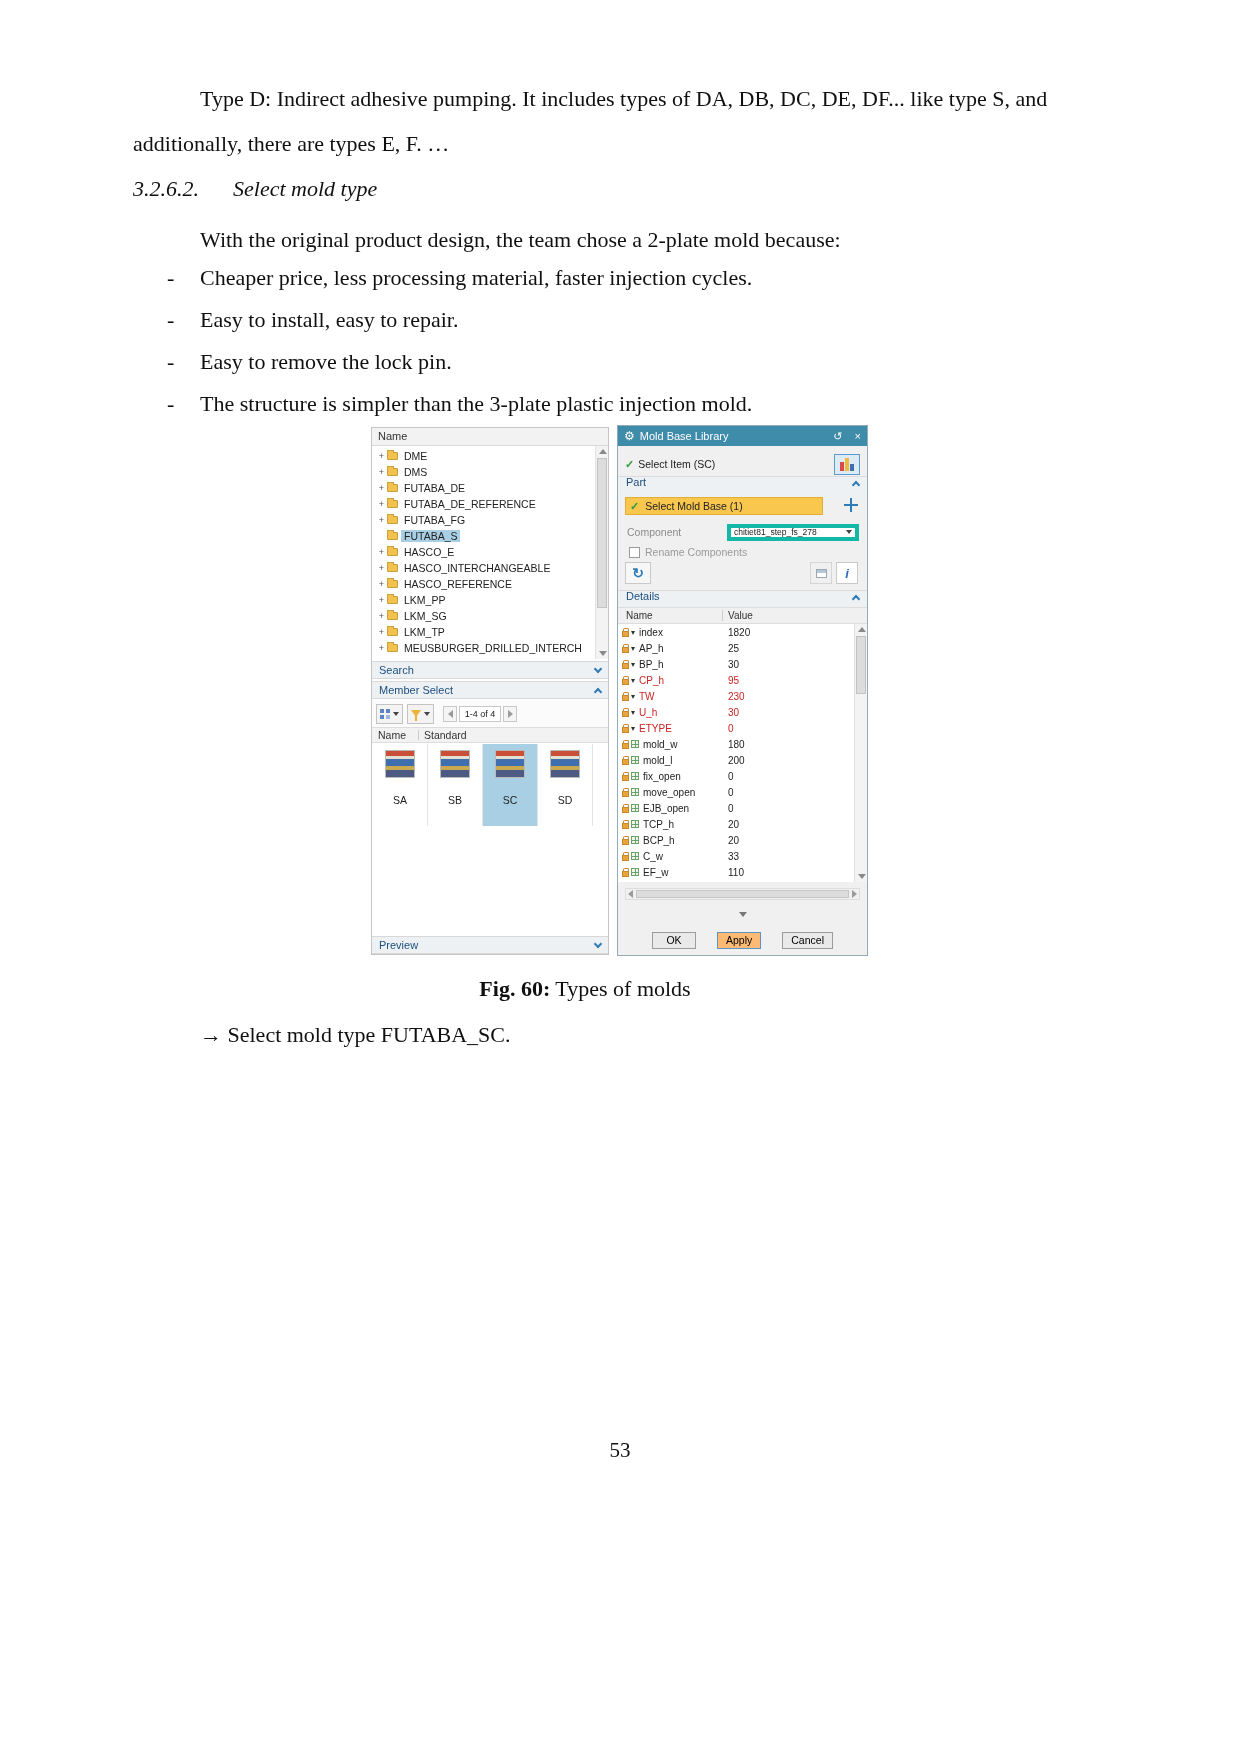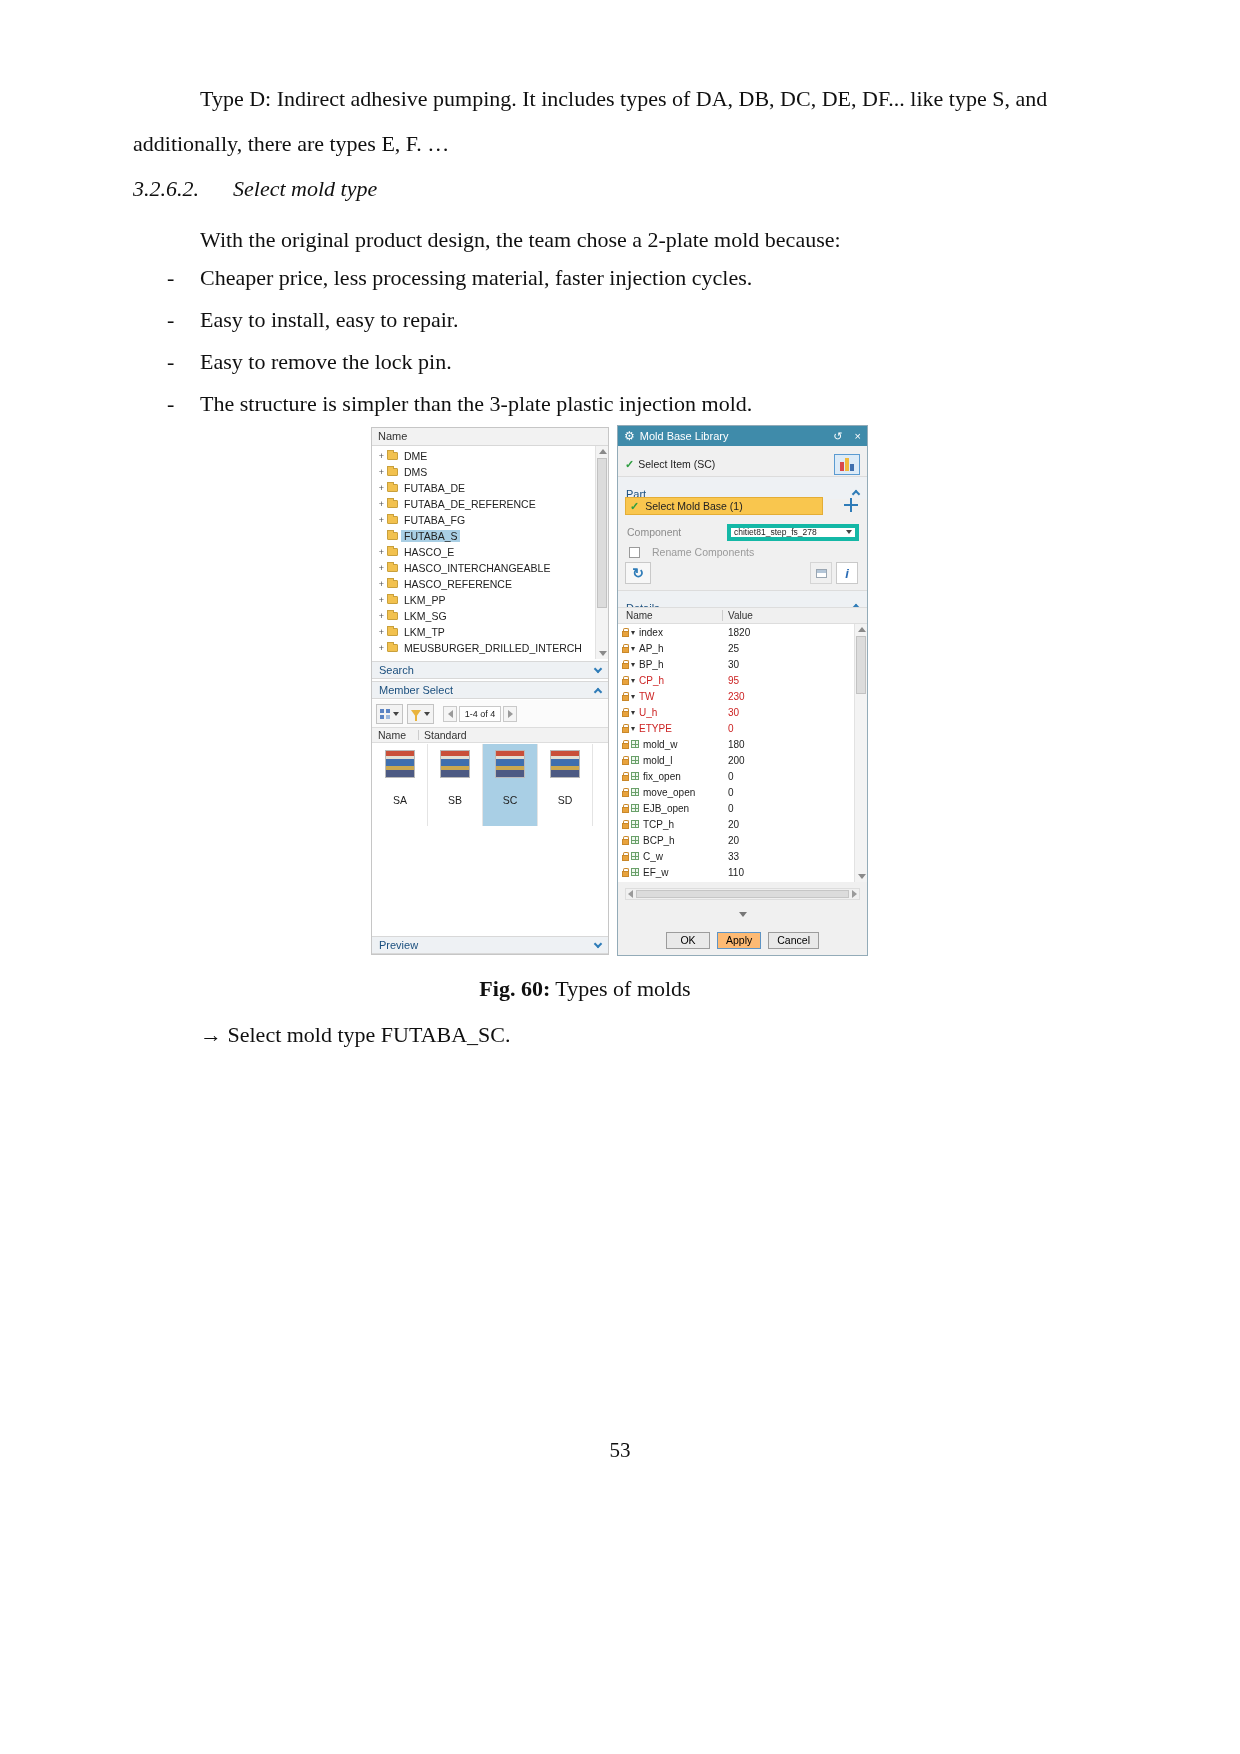--- a/index.html
+++ b/index.html
@@ -86,32 +86,32 @@
   .tbico{margin-left:7px;font-size:11px}
   .dbody{position:absolute;top:20px;left:0;right:0;bottom:0}
   .selitem{position:absolute;top:7px;left:7px;right:7px;height:22px;display:flex;align-items:center}
   .check{color:var(--check_green,#2f9e41);font-weight:bold;font-size:11px;margin-right:4px}
   .silabel{font-size:10.5px;flex:1}
   .libbtn{width:26px;height:21px;border:1px solid #5b9bd1;background:#ddebf7;display:flex;align-items:flex-end;justify-content:center;gap:1px;padding:3px}
   .libbtn i{display:block}
   .lb1{width:4px;height:9px;background:#d9484a}
   .lb2{width:4px;height:13px;background:#f0b93c}
   .lb3{width:4px;height:7px;background:#3f6fae}
-  .grouphdr{position:absolute;left:0;right:0;height:17px;display:flex;justify-content:space-between;align-items:flex-start;padding:11px 8px;font-size:11px;color:#1b4f7e;border-top:1px solid #dcdcdc;background:#eef1f4}
+  .grouphdr{position:absolute;left:0;right:0;height:17px;display:flex;justify-content:space-between;align-items:flex-end;padding:11px 8px;font-size:11px;color:#1b4f7e;border-top:1px solid #dcdcdc;background:#eef1f4}
   .grouphdr.part{top:30px}
   .grouphdr.details{top:144px}
   .ylrow{position:absolute;top:51px;left:7px;width:198px;height:18px;background:var(--highlight,#f9c64e);border:1px solid #e4ad35;display:flex;align-items:center;font-size:10.5px;padding:0 4px;gap:2px}
   .plusicon{position:absolute;top:52px;right:9px;width:14px;height:14px;background:
     linear-gradient(var(--accent_blue,#2f7cb8),var(--accent_blue,#2f7cb8)) center/2px 14px no-repeat,
     linear-gradient(var(--accent_blue,#2f7cb8),var(--accent_blue,#2f7cb8)) center/14px 2px no-repeat}
   .comprow{position:absolute;top:77px;left:9px;right:8px;height:18px;display:flex;align-items:center;justify-content:space-between}
   .complabel{font-size:10.5px;color:#8c8c8c}
   .combo{width:132px;height:17px;border:4px solid #14b8a6;background:#fff;display:flex;align-items:center;justify-content:space-between;padding:0 3px;gap:2px}
   .comboval{font-size:8.5px;white-space:nowrap;overflow:hidden}
-  .renrow{position:absolute;top:100px;left:11px;display:flex;align-items:center;gap:12px}
+  .renrow{position:absolute;top:100px;left:11px;display:flex;align-items:center;gap:5px}
   .cb{width:11px;height:11px;border:1px solid #9a9a9a;background:#fff;display:inline-block}
   .renlabel{font-size:10.5px;color:#9a9a9a}
   .iconrow{position:absolute;top:116px;left:7px;right:7px;height:24px}
   .dibtn{position:absolute;top:0;height:22px;display:flex;align-items:center;justify-content:center;background:#f7f7f7;border:1px solid #c9c9c9;font-family:"Liberation Sans",sans-serif}
   .dibtn.bleft{left:0;width:26px;color:var(--accent_blue,#2f7cb8);font-size:14px;font-weight:bold}
   .dibtn.br1{right:28px;width:22px;background:#f0f0f0;border-color:#d5d5d5}
   .winglyph{width:11px;height:9px;border:1px solid #9aa6b2;background:linear-gradient(#b4c6d8,#b4c6d8) 0 0/100% 3px no-repeat,#fff}
   .dibtn.br2{right:2px;width:22px;color:#2b6cb5;font-weight:bold;font-style:italic;font-size:13px;background:#fff;border-color:#c9c9c9}
   .dtable{position:absolute;top:161px;left:0;right:0;height:275px;background:#fff;border-top:1px solid #ddd}
   .dthead{position:relative;height:16px;background:#f0f0f0;border-bottom:1px solid #ddd;font-size:10px;color:#333}
@@ -126,21 +126,21 @@
   .gicon{width:8px;height:8px;margin:0 2px;flex:none;border:1px solid #6aa06a;background-color:#eef7ee;background-image:linear-gradient(#6aa06a,#6aa06a),linear-gradient(#6aa06a,#6aa06a);background-size:1px 100%,100% 1px;background-position:center;background-repeat:no-repeat}
   .dname{margin-left:2px;white-space:nowrap;overflow:hidden;width:86px}
   .dval{position:absolute;left:110px;white-space:nowrap}
   .red{color:var(--red_value,#cc2222)}
   .dscroll{position:absolute;top:16px;right:0;bottom:0;width:13px;background:#f3f3f3;border-left:1px solid #e2e2e2}
   .dscroll .sthumb{height:58px}
   .hscroll{position:absolute;top:442px;left:7px;right:7px;height:12px;background:#f0f0f0;border:1px solid #ddd;display:flex;align-items:center;padding:0 2px}
   .hthumb{flex:1;height:8px;background:#dcdcdc;border:1px solid #c6c6c6;margin:0 3px}
   .resizer{position:absolute;top:462px;left:0;right:0;height:12px;display:flex;justify-content:center;align-items:center}
   .tri.down{border-left:4px solid transparent;border-right:4px solid transparent;border-top:5px solid #777}
-  .btnrow{position:absolute;top:483px;left:0;right:0;height:22px;display:flex;justify-content:center;align-items:center;gap:7px}
+  .btnrow{position:absolute;top:483px;left:0;right:0;height:22px;display:flex;justify-content:center;align-items:center;gap:21px}
   .dlgbtn{height:17px;min-width:44px;border:1px solid #9c9c9c;background:#e9e9e9;font-size:10.5px;font-family:"Liberation Sans",sans-serif;padding:0 8px}
   .dlgbtn.apply{background:#fdba74;border-color:#5e94c5}
 </style>
 </head>
 <body>
 
 <div>
 
   <p class="para p1">Type D: Indirect adhesive pumping. It includes types of DA, DB, DC, DE, DF... like type S, and additionally, there are types E, F. …</p>
 

